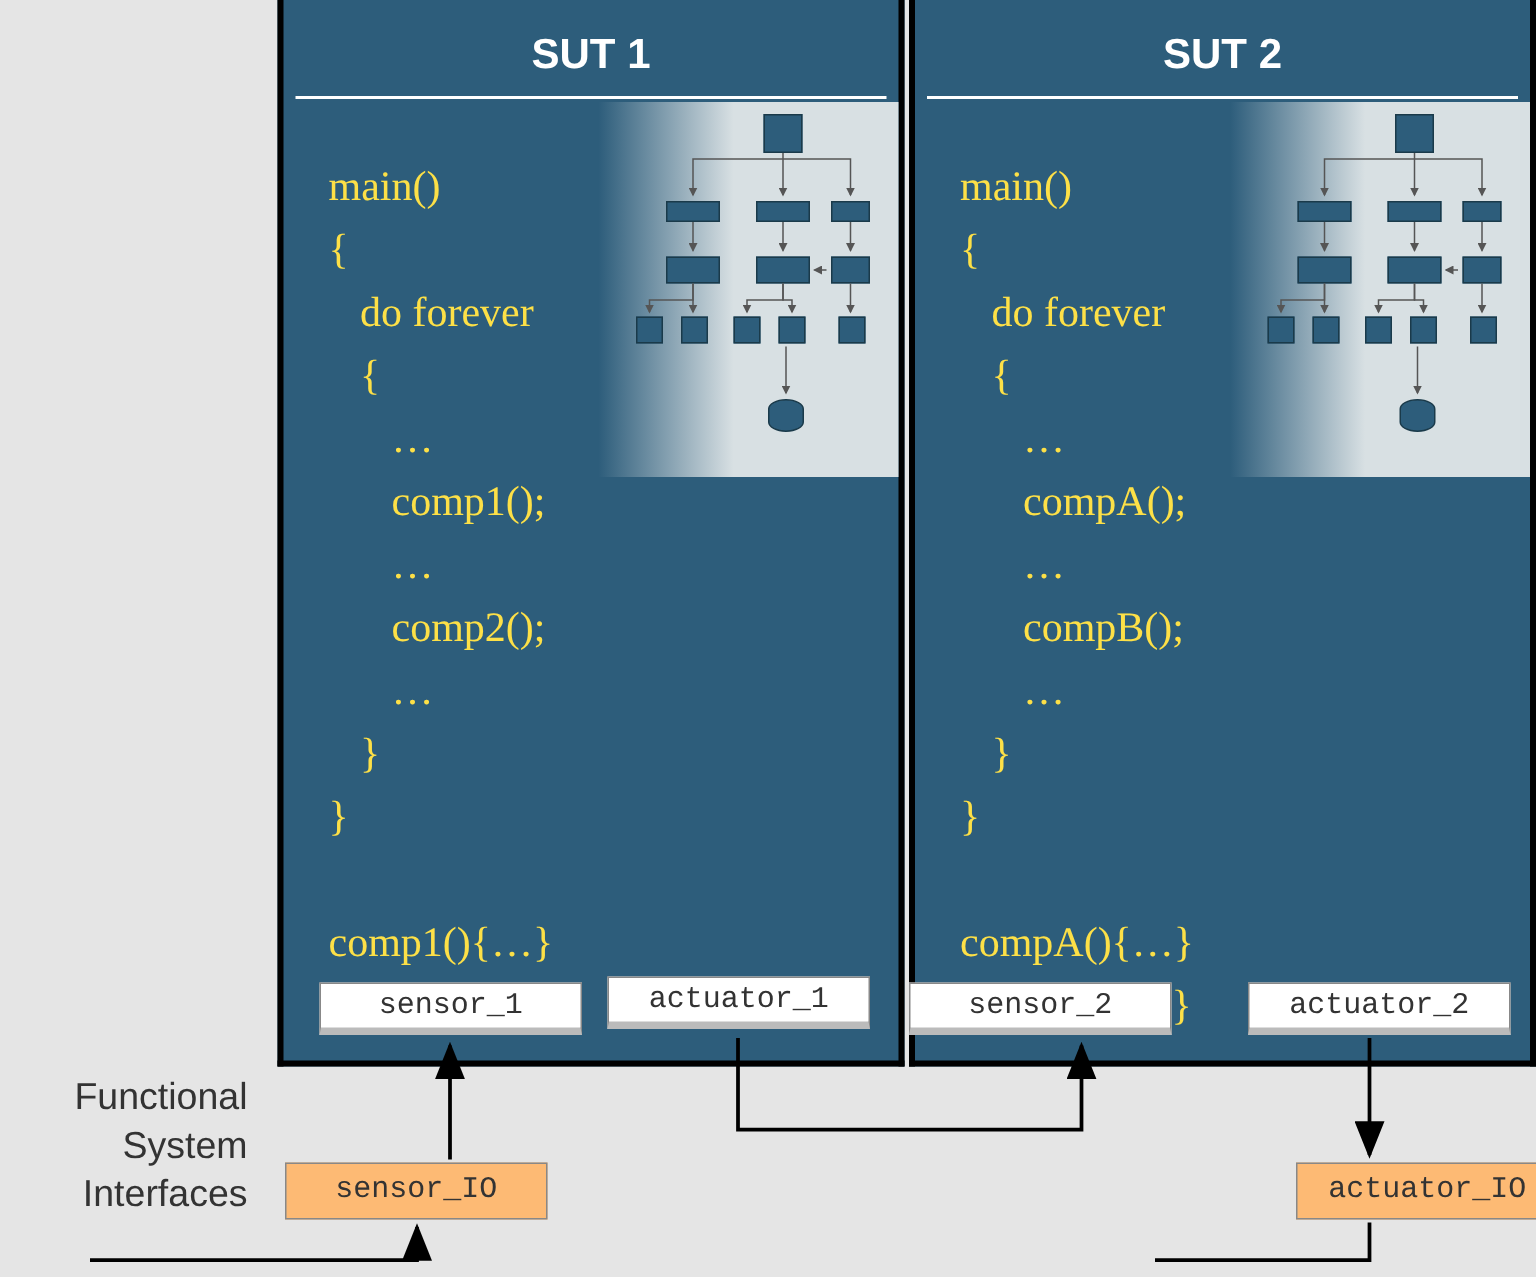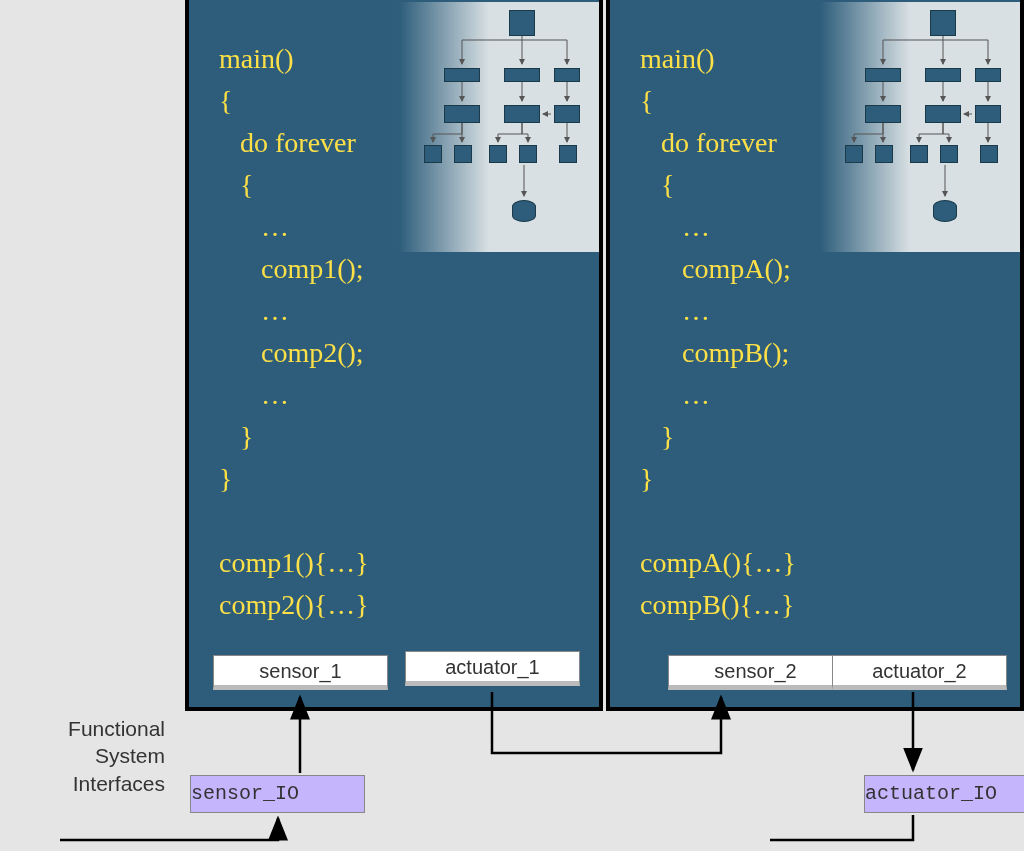--- a/index.html
+++ b/index.html
@@ -59,58 +59,60 @@
   }
   .fc-box { position: absolute; background: #2d5d7b; border: 1px solid #1a3a4a; }
   .fc-cyl { position: absolute; background: #2d5d7b; border: 1px solid #1a3a4a; border-radius: 50% / 30%; }
   .io-tab {
     position: absolute;
     width: 175px;
     height: 35px;
     background: #fff;
     border: 1px solid #888;
     border-bottom: 5px solid #bbb;
-    font-family: Liberation Sans, sans-serif;
+    font-family: Liberation Mono, monospace;
     font-size: 20px;
     text-align: center;
     line-height: 30px;
     color: #333;
   }
   .io-grey-box {
     position: absolute;
     width: 175px;
     height: 38px;
-    background: #c4b5fd;
+    background: #fdba74;
     border: 1px solid #888;
     font-family: "Courier New", monospace;
     font-size: 20px;
+    text-align: center;
     line-height: 36px;
     color: #333;
   }
   .side-label {
     position: absolute;
     left: 10px;
     top: 715px;
-    font-size: 21px;
+    font-size: 25px;
     color: #333;
     text-align: right;
     width: 155px;
     line-height: 1.3;
   }
   svg.arrows {
     position: absolute;
     top: 0;
     left: 0;
     pointer-events: none;
   }
 </style>
 </head>
 <body>
 
 <div class="sut-box sut1">
+  <div class="sut-title">SUT 1</div>
   <div class="code-area">
     <div class="flowchart-bg"></div>
     <div class="flowchart">
       <div class="fc-box" style="left:90px;top:0;width:26px;height:26px"></div>
       <div class="fc-box" style="left:25px;top:58px;width:36px;height:14px"></div>
       <div class="fc-box" style="left:85px;top:58px;width:36px;height:14px"></div>
       <div class="fc-box" style="left:135px;top:58px;width:26px;height:14px"></div>
       <div class="fc-box" style="left:25px;top:95px;width:36px;height:18px"></div>
       <div class="fc-box" style="left:85px;top:95px;width:36px;height:18px"></div>
       <div class="fc-box" style="left:135px;top:95px;width:26px;height:18px"></div>
@@ -154,20 +156,21 @@
       …
    }
 }
 
 comp1(){…}
 comp2(){…}</div>
   </div>
 </div>
 
 <div class="sut-box sut2">
+  <div class="sut-title">SUT 2</div>
   <div class="code-area">
     <div class="flowchart-bg"></div>
     <div class="flowchart">
       <div class="fc-box" style="left:90px;top:0;width:26px;height:26px"></div>
       <div class="fc-box" style="left:25px;top:58px;width:36px;height:14px"></div>
       <div class="fc-box" style="left:85px;top:58px;width:36px;height:14px"></div>
       <div class="fc-box" style="left:135px;top:58px;width:26px;height:14px"></div>
       <div class="fc-box" style="left:25px;top:95px;width:36px;height:18px"></div>
       <div class="fc-box" style="left:85px;top:95px;width:36px;height:18px"></div>
       <div class="fc-box" style="left:135px;top:95px;width:26px;height:18px"></div>
@@ -212,21 +215,21 @@
    }
 }
 
 compA(){…}
 compB(){…}</div>
   </div>
 </div>
 
 <div class="io-tab" style="left:213px; top:655px">sensor_1</div>
 <div class="io-tab" style="left:405px; top:651px">actuator_1</div>
-<div class="io-tab" style="left:668px; top:655px">sensor_2</div>
+<div class="io-tab" style="left:606px; top:655px">sensor_2</div>
 <div class="io-tab" style="left:832px; top:655px">actuator_2</div>
 
 <div class="io-grey-box" style="left:190px; top:775px">sensor_IO</div>
 <div class="io-grey-box" style="left:864px; top:775px">actuator_IO</div>
 
 <div class="side-label">
   <span style="white-space:pre">Functional
 System
 Interfaces</span>
 </div>

